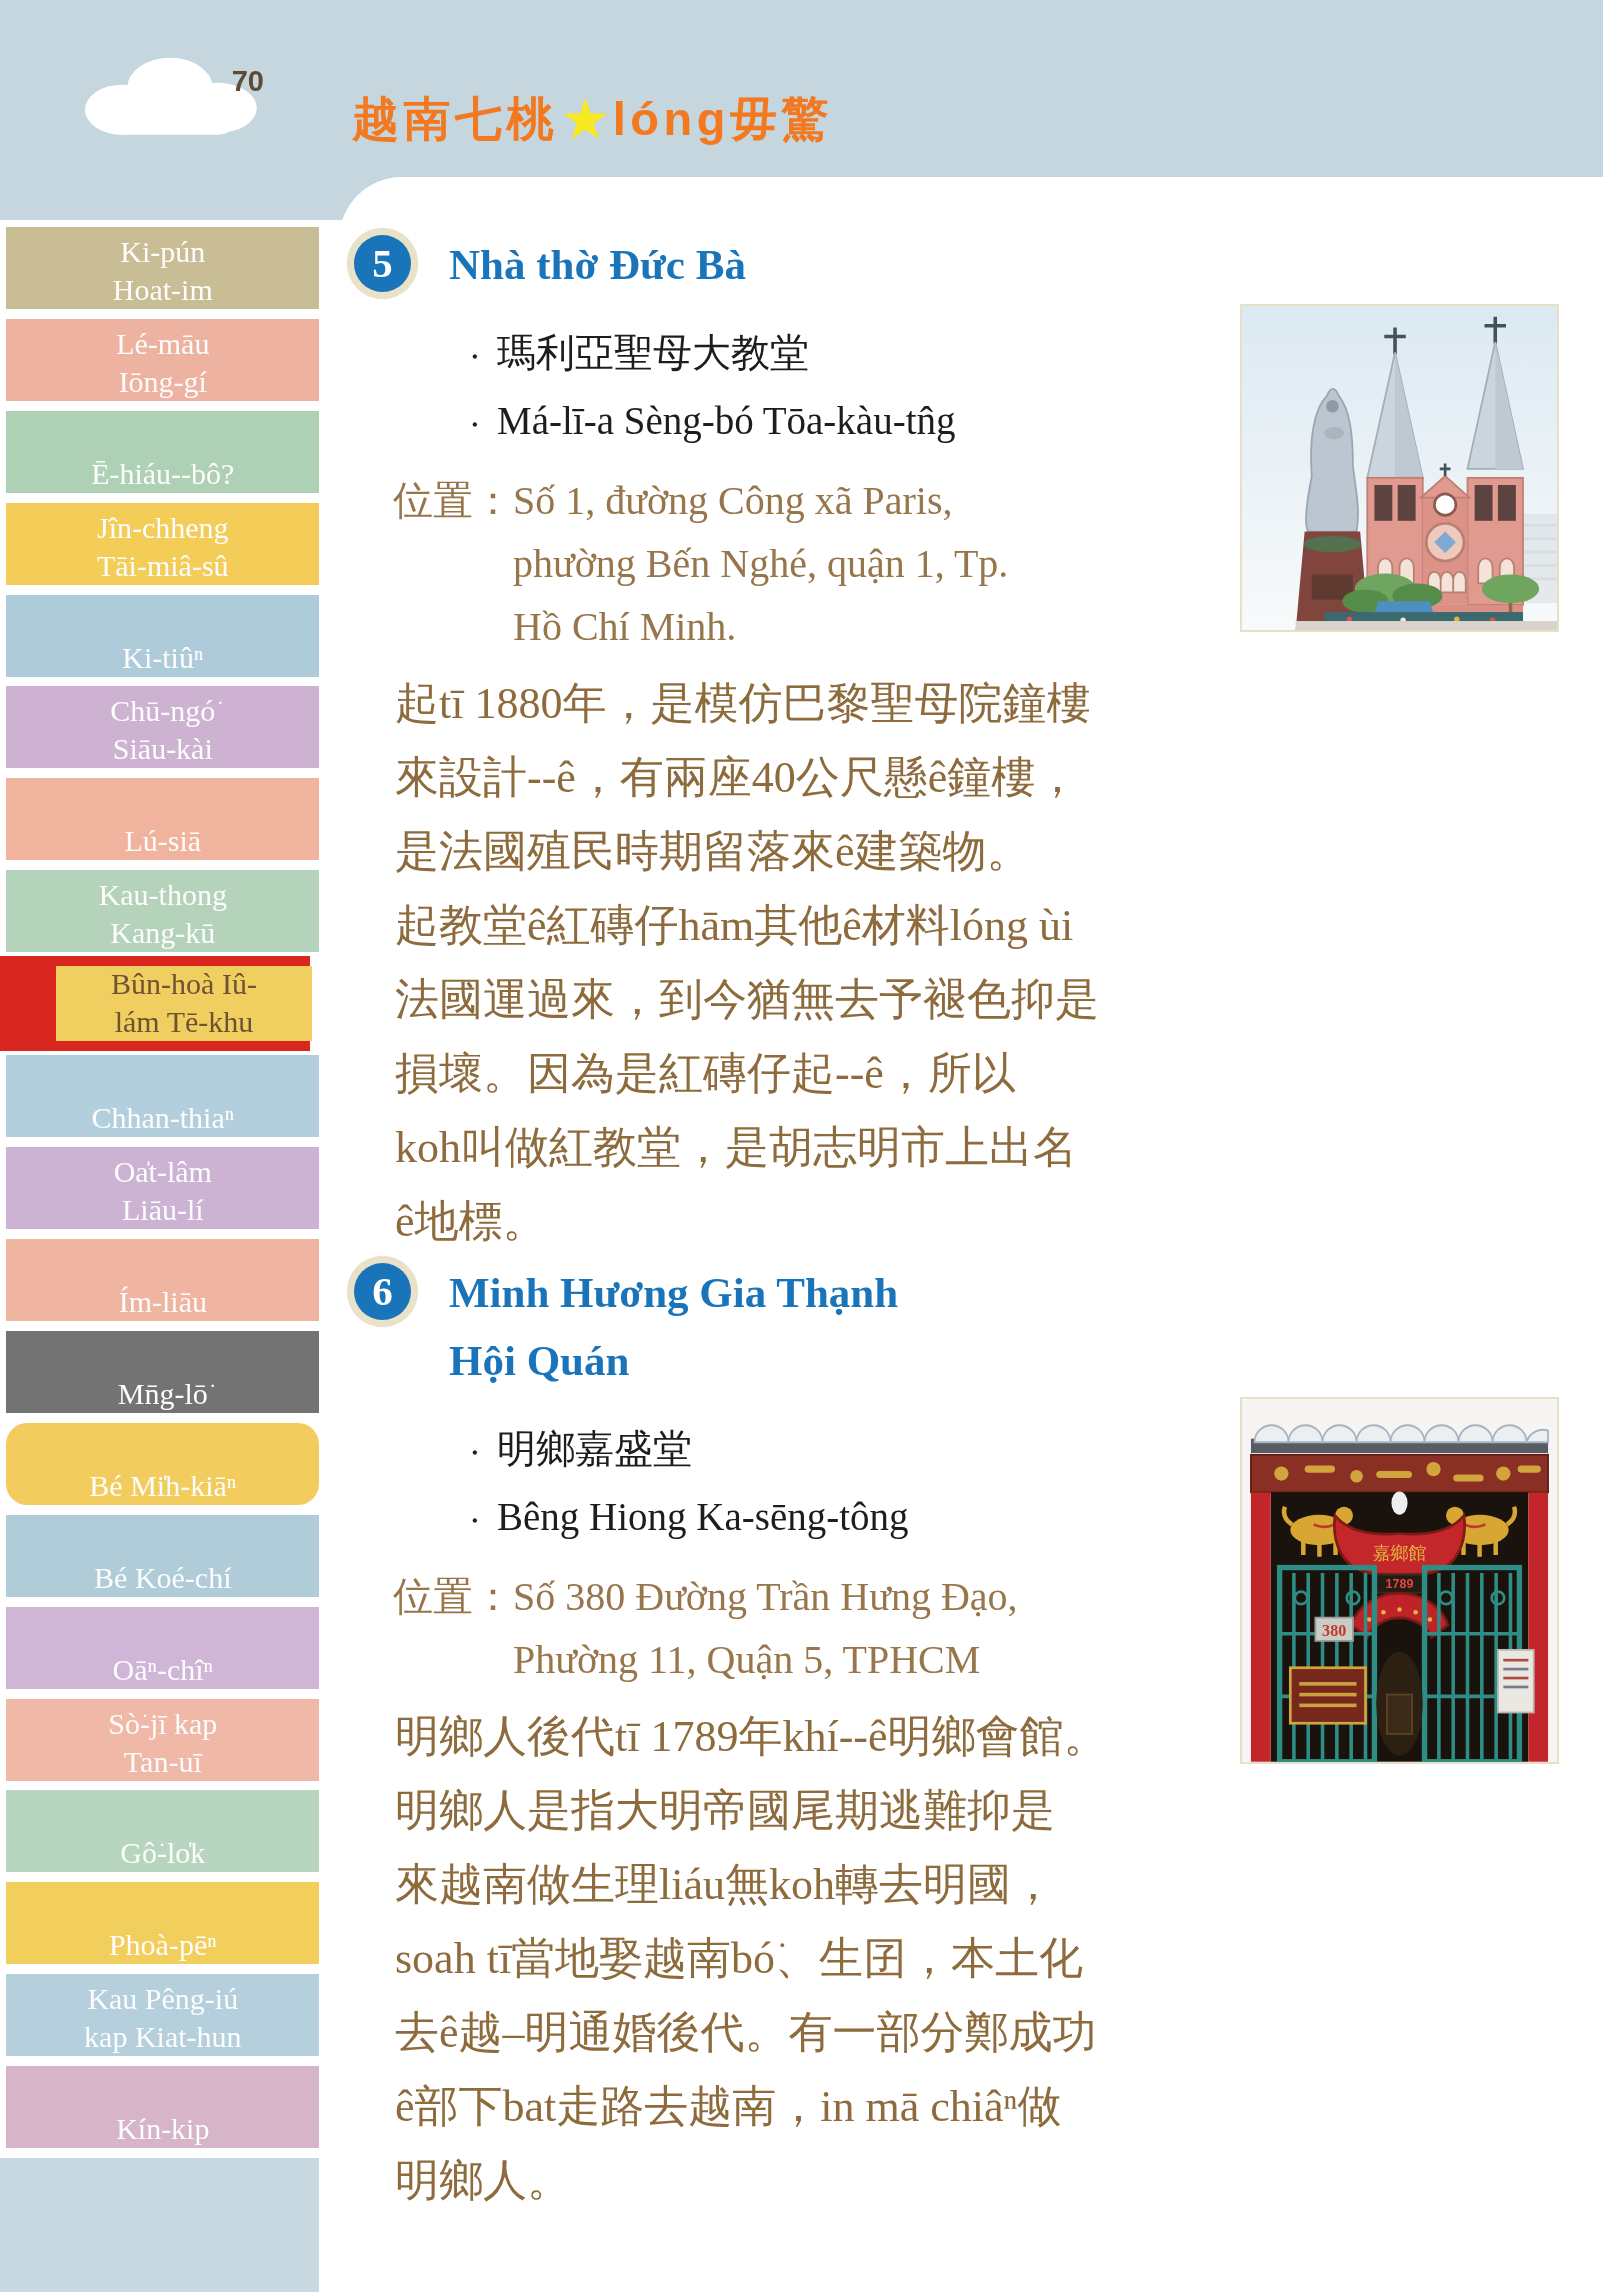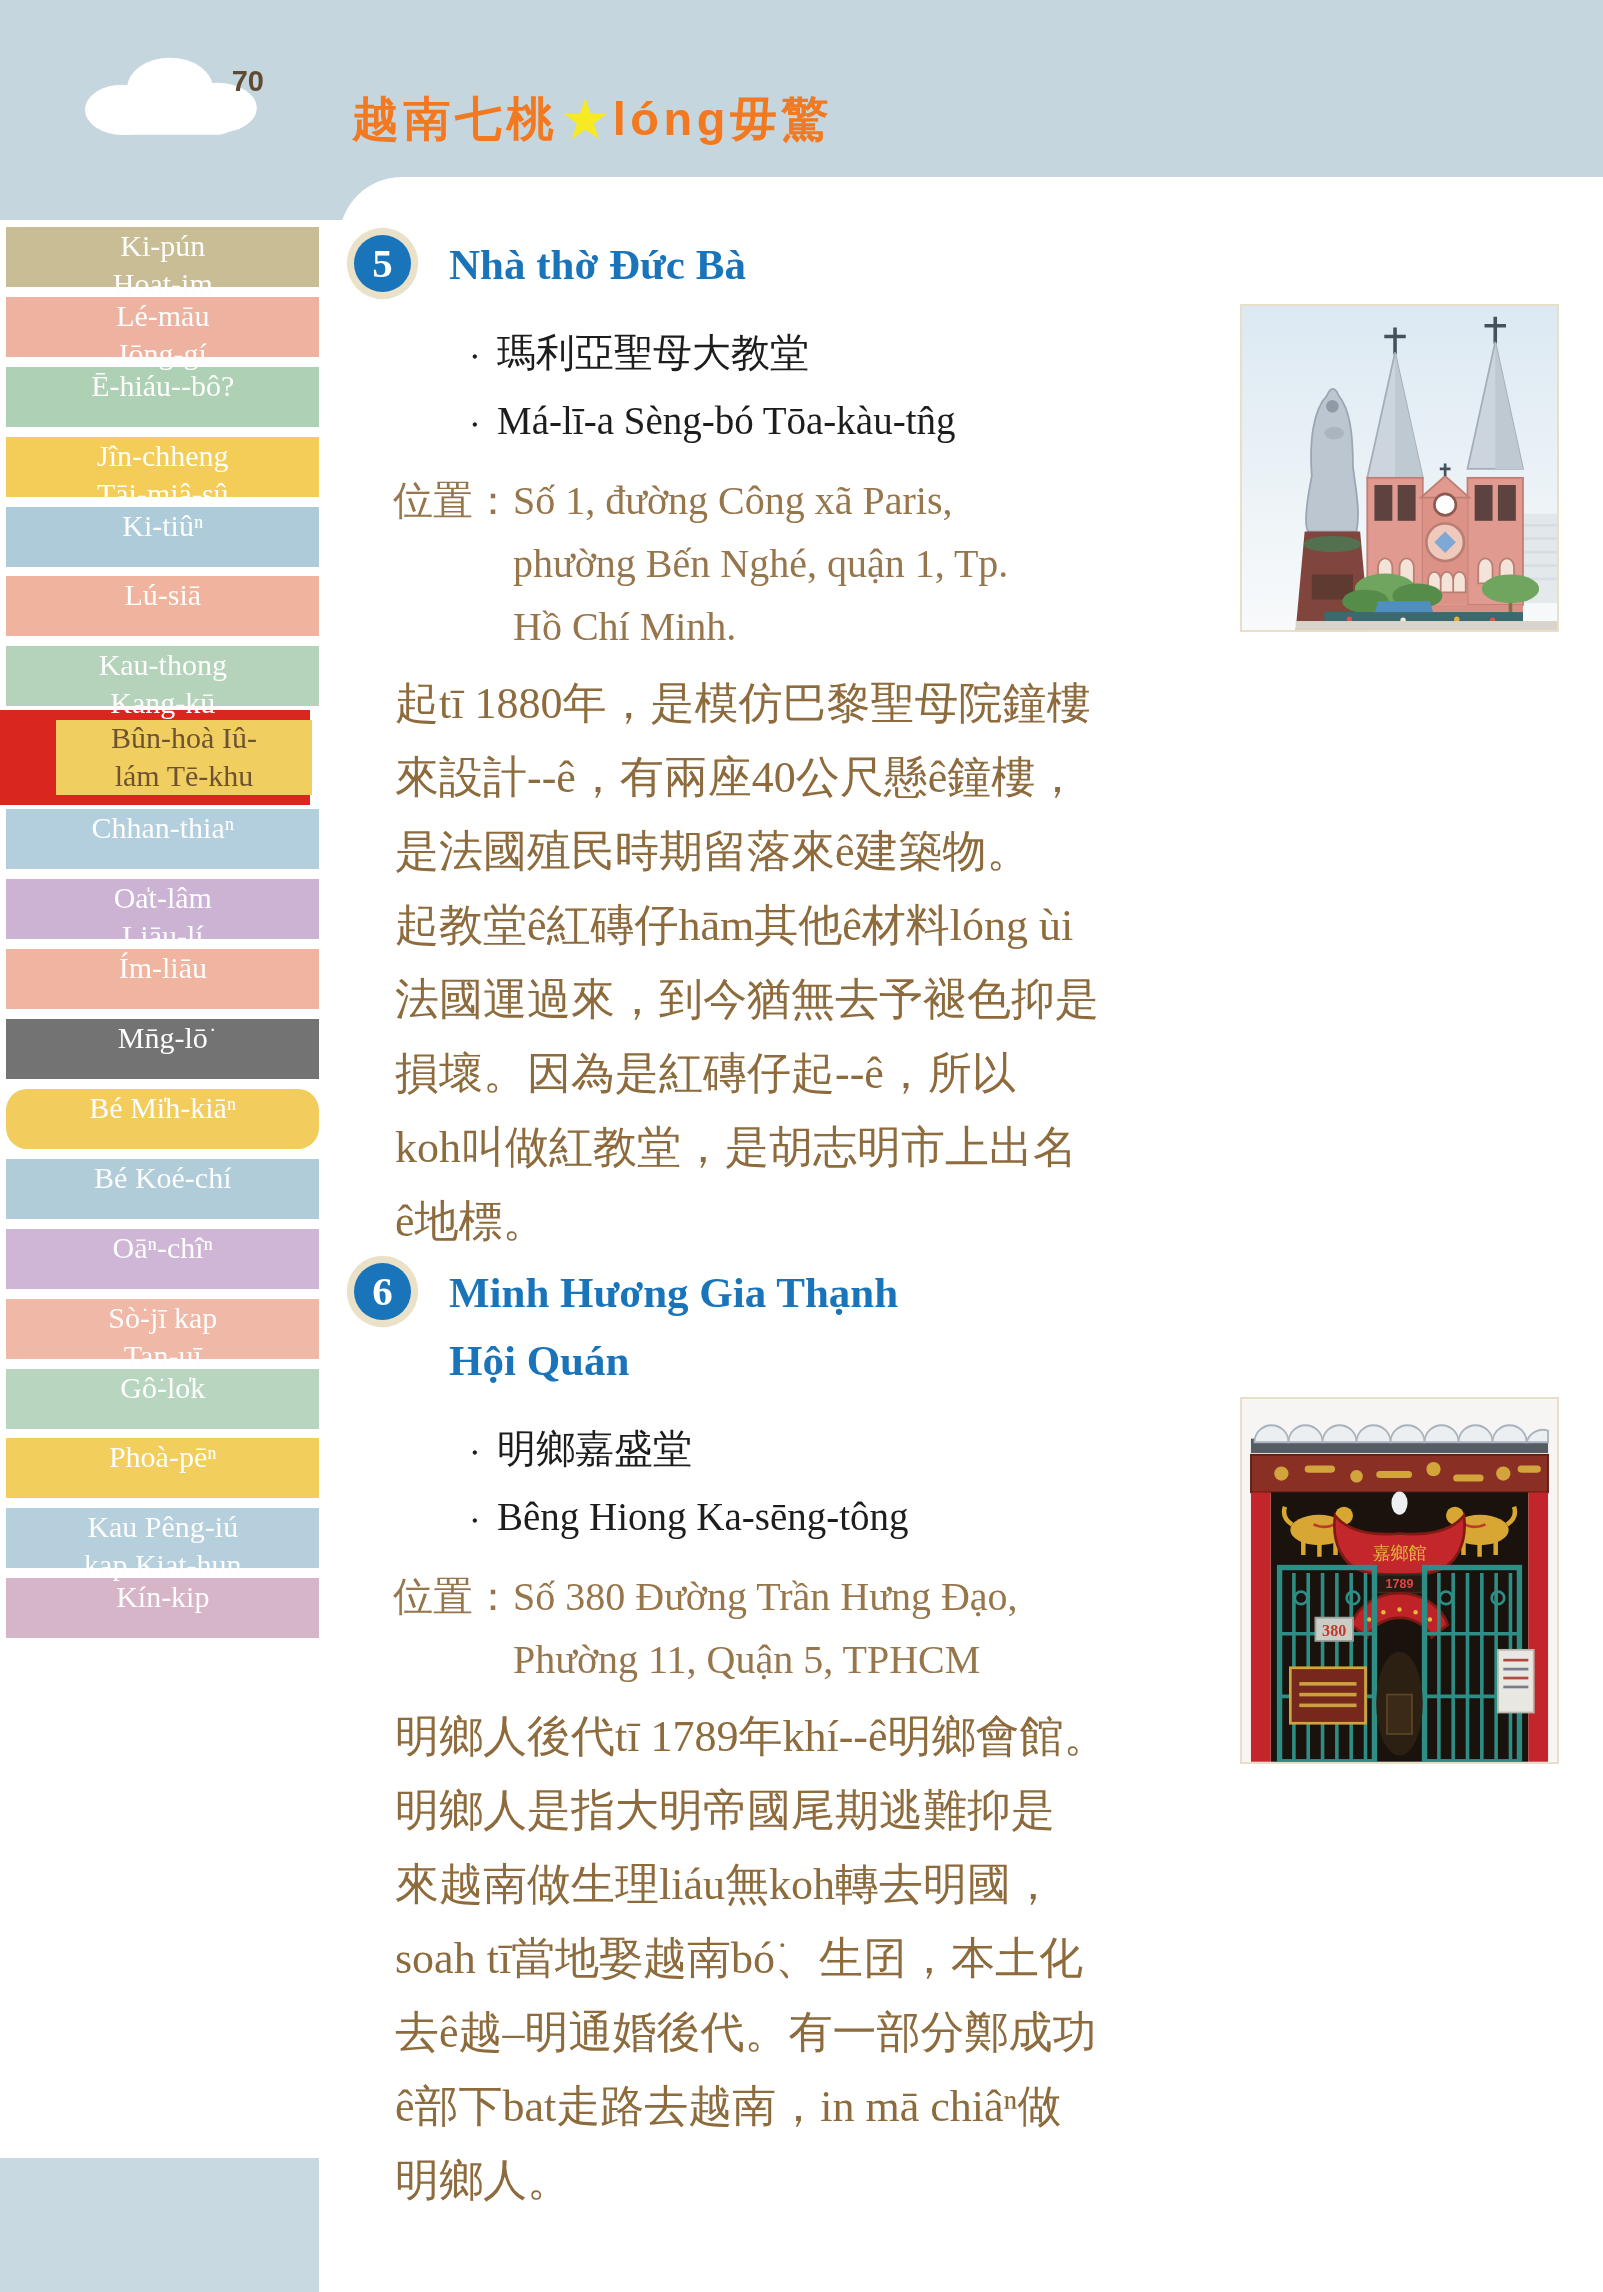--- a/index.html
+++ b/index.html
@@ -12,22 +12,22 @@
   .cloud{position:absolute;left:76px;top:45px;width:188px;height:99px;}
   .cloud-num{position:absolute;left:0;top:19.7px;width:188px;text-align:right;
              font-family:"Liberation Sans","DejaVu Sans",sans-serif;
              font-size:29px;font-weight:bold;color:#5e4b33;}
   .header-title{position:absolute;left:352px;top:86px;display:flex;align-items:center;
                 font-family:"Liberation Sans","DejaVu Sans",sans-serif;
                 font-weight:bold;font-size:47px;color:#f2791f;letter-spacing:4.5px;white-space:nowrap;}
   .header-title .star{font-size:57px;color:#f7e922;letter-spacing:0;margin:0 1.8px;}
   
   .sidebar{position:absolute;left:0;top:227px;width:340px;}
-  .tab{width:313px;height:60px;margin:0 0 9.9px 6.3px;display:flex;flex-direction:column;
-       justify-content:flex-start;align-items:center;text-align:center;color:#fdfdfd;
+  .tab{width:313px;height:82px;margin:0 0 9.9px 6.3px;display:flex;flex-direction:column;
+       justify-content:flex-end;align-items:center;text-align:center;color:#fdfdfd;
        font-size:30px;line-height:38px;}
   .tab.active{width:310px;height:95px;margin:-6.3px 0 4.5px 0;background:#d9261f !important;
               align-items:flex-start;justify-content:center;}
   .tab.active .inner-box{margin-left:56px;width:256px;height:75px;background:#f0ce60;
               color:#6d5332;display:flex;flex-direction:column;justify-content:center;
               align-items:center;}
   .footer-block{position:absolute;left:0;top:2158px;width:319px;height:134px;background:#c8d9e1;}
   
   .section{position:absolute;left:354px;width:882px;}
   .sec-head{display:flex;align-items:flex-start;margin-top:7.2px;}
@@ -105,20 +105,26 @@
           <div>Tāi-miâ-sû</div>
         </div>
       </div>
 
       <div class="tab" style="background-color: rgb(173, 203, 217);">
         <div class="inner-box">
           <div>Ki-tiûⁿ</div>
         </div>
       </div>
 
+      <div class="tab" style="background-color: rgb(205, 178, 210);">
+        <div class="inner-box">
+          <div>Chū-ngó͘</div>
+          <div>Siāu-kài</div>
+        </div>
+      </div>
 
       <div class="tab" style="background-color: rgb(240, 180, 158);">
         <div class="inner-box">
           <div>Lú-siā</div>
         </div>
       </div>
 
       <div class="tab" style="background-color: rgb(180, 211, 186);">
         <div class="inner-box">
           <div>Kau-thong</div>

